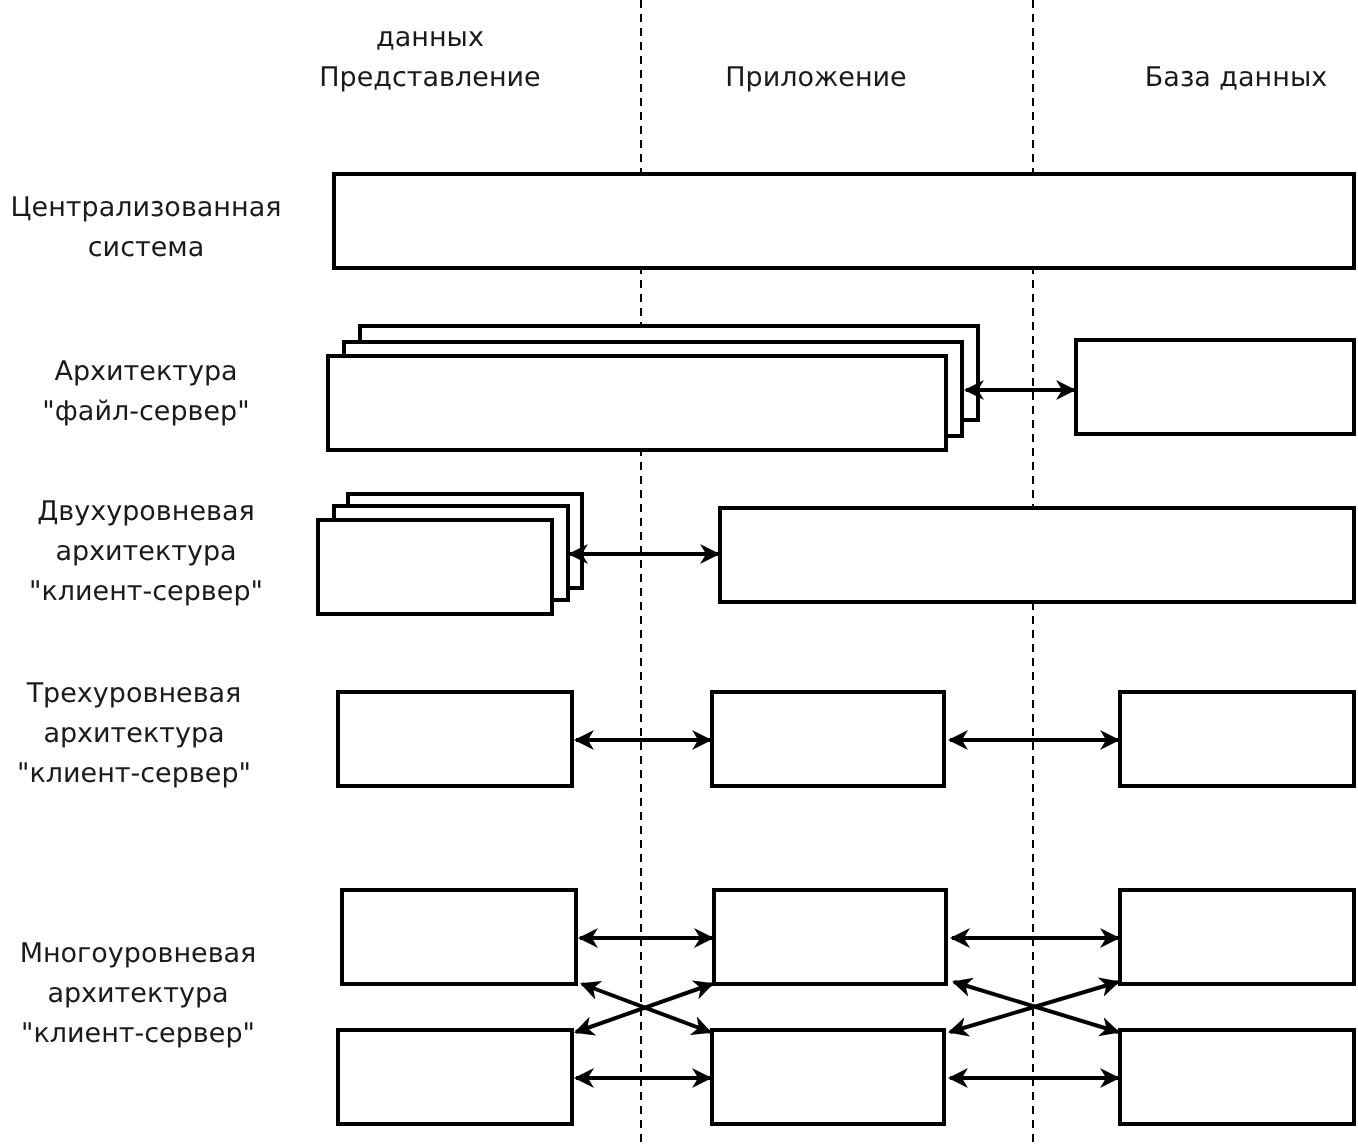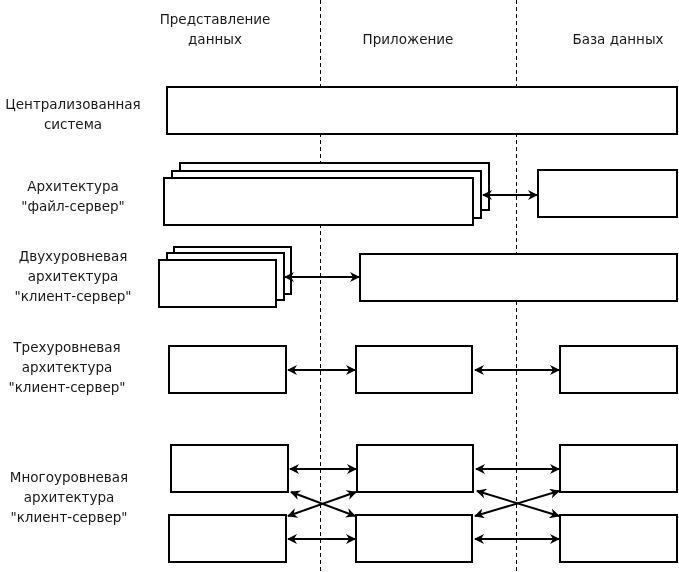--- a/index.html
+++ b/index.html
@@ -59,22 +59,22 @@
     <line x1="288" y1="539" x2="355" y2="539"></line>
 
     <line x1="476" y1="469" x2="559" y2="469"></line>
     <line x1="477" y1="491" x2="559" y2="516"></line>
     <line x1="475" y1="516" x2="559" y2="491"></line>
     <line x1="475" y1="539" x2="559" y2="539"></line>
   </g>
 </svg>
 
 <div class="lbl" style="left:135px; top:9px; width:160px;">
+  <div>данных</div>
   <div>Представление</div>
-  <div>данных</div>
 </div>
 <div class="lbl" style="left:338px; top:29px; width:140px;">
   <div>Приложение</div>
 </div>
 <div class="lbl" style="left:548px; top:29px; width:140px;">
   <div>База данных</div>
 </div>
 
 <div class="lbl" style="left:-2px; top:94px; width:150px;">
   <div>Централизованная</div>

